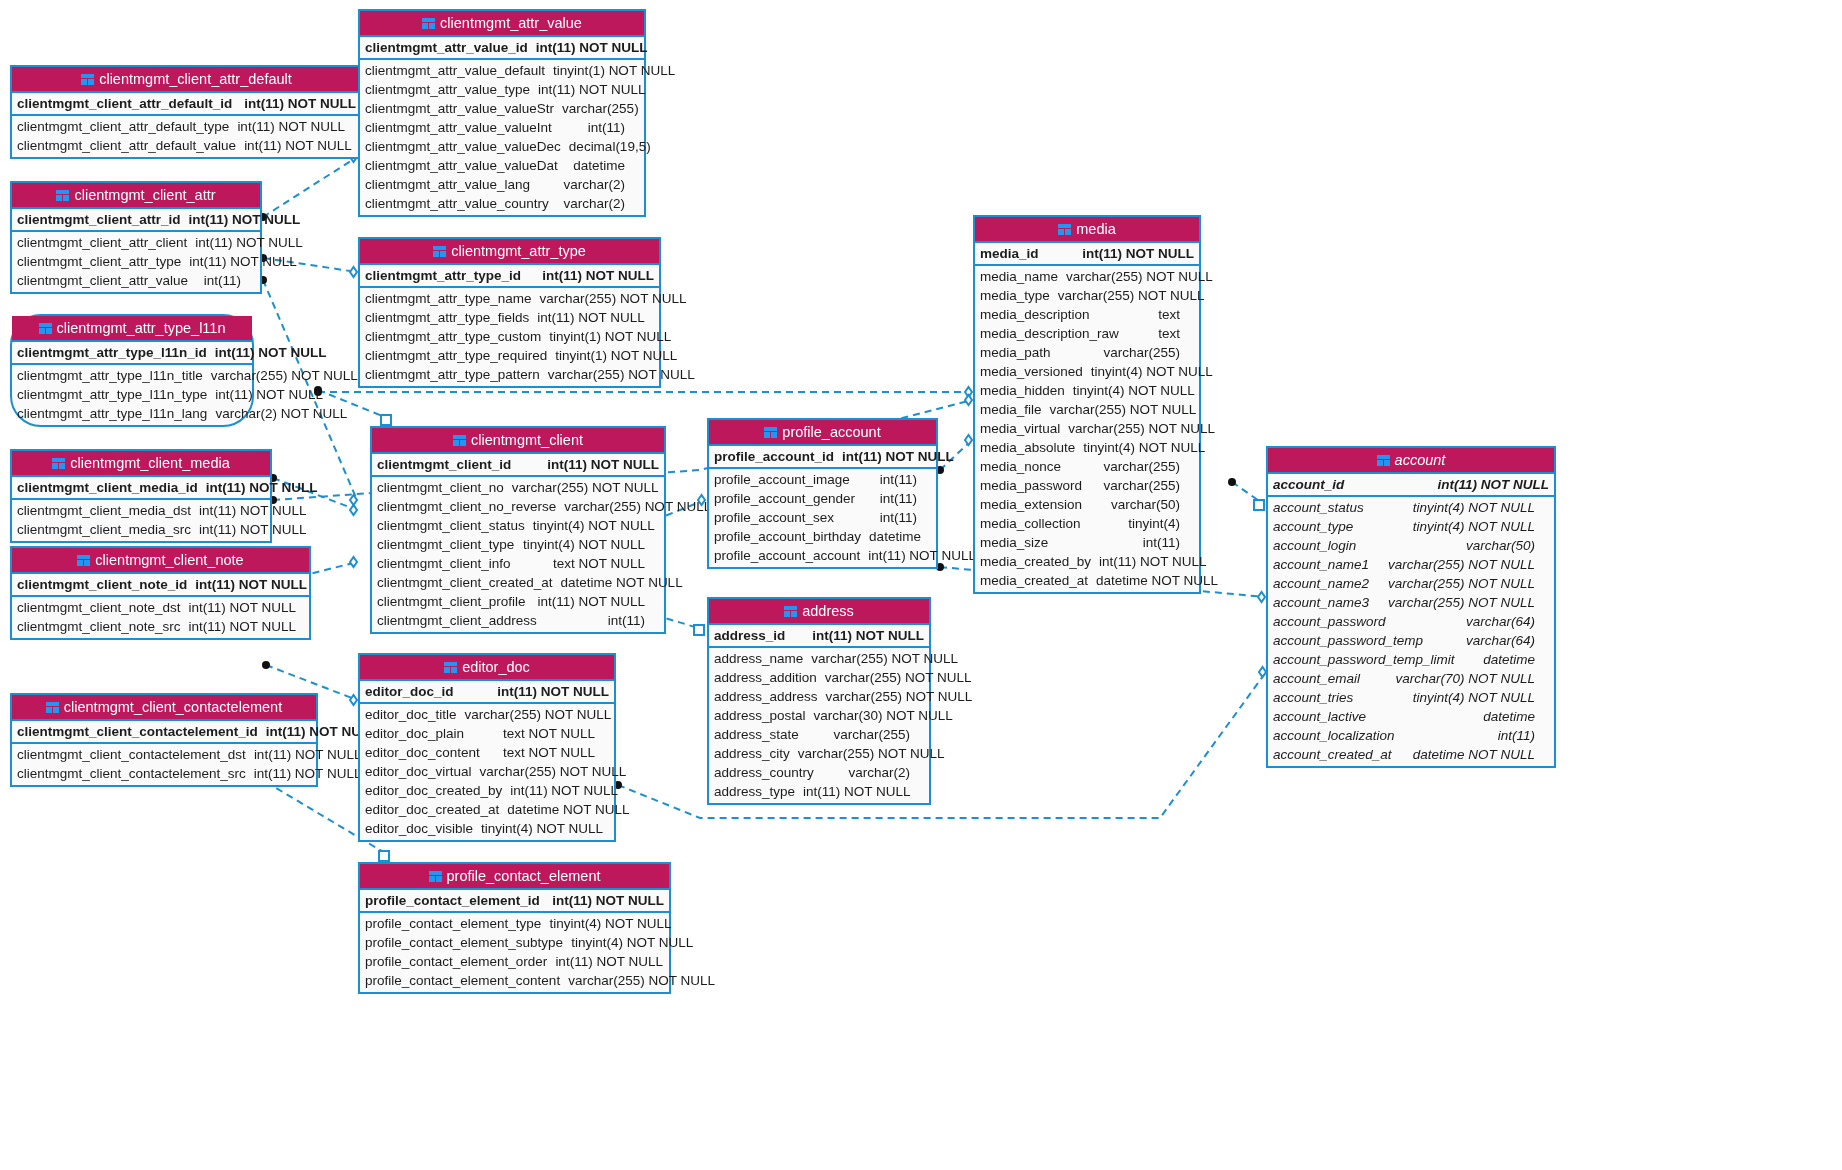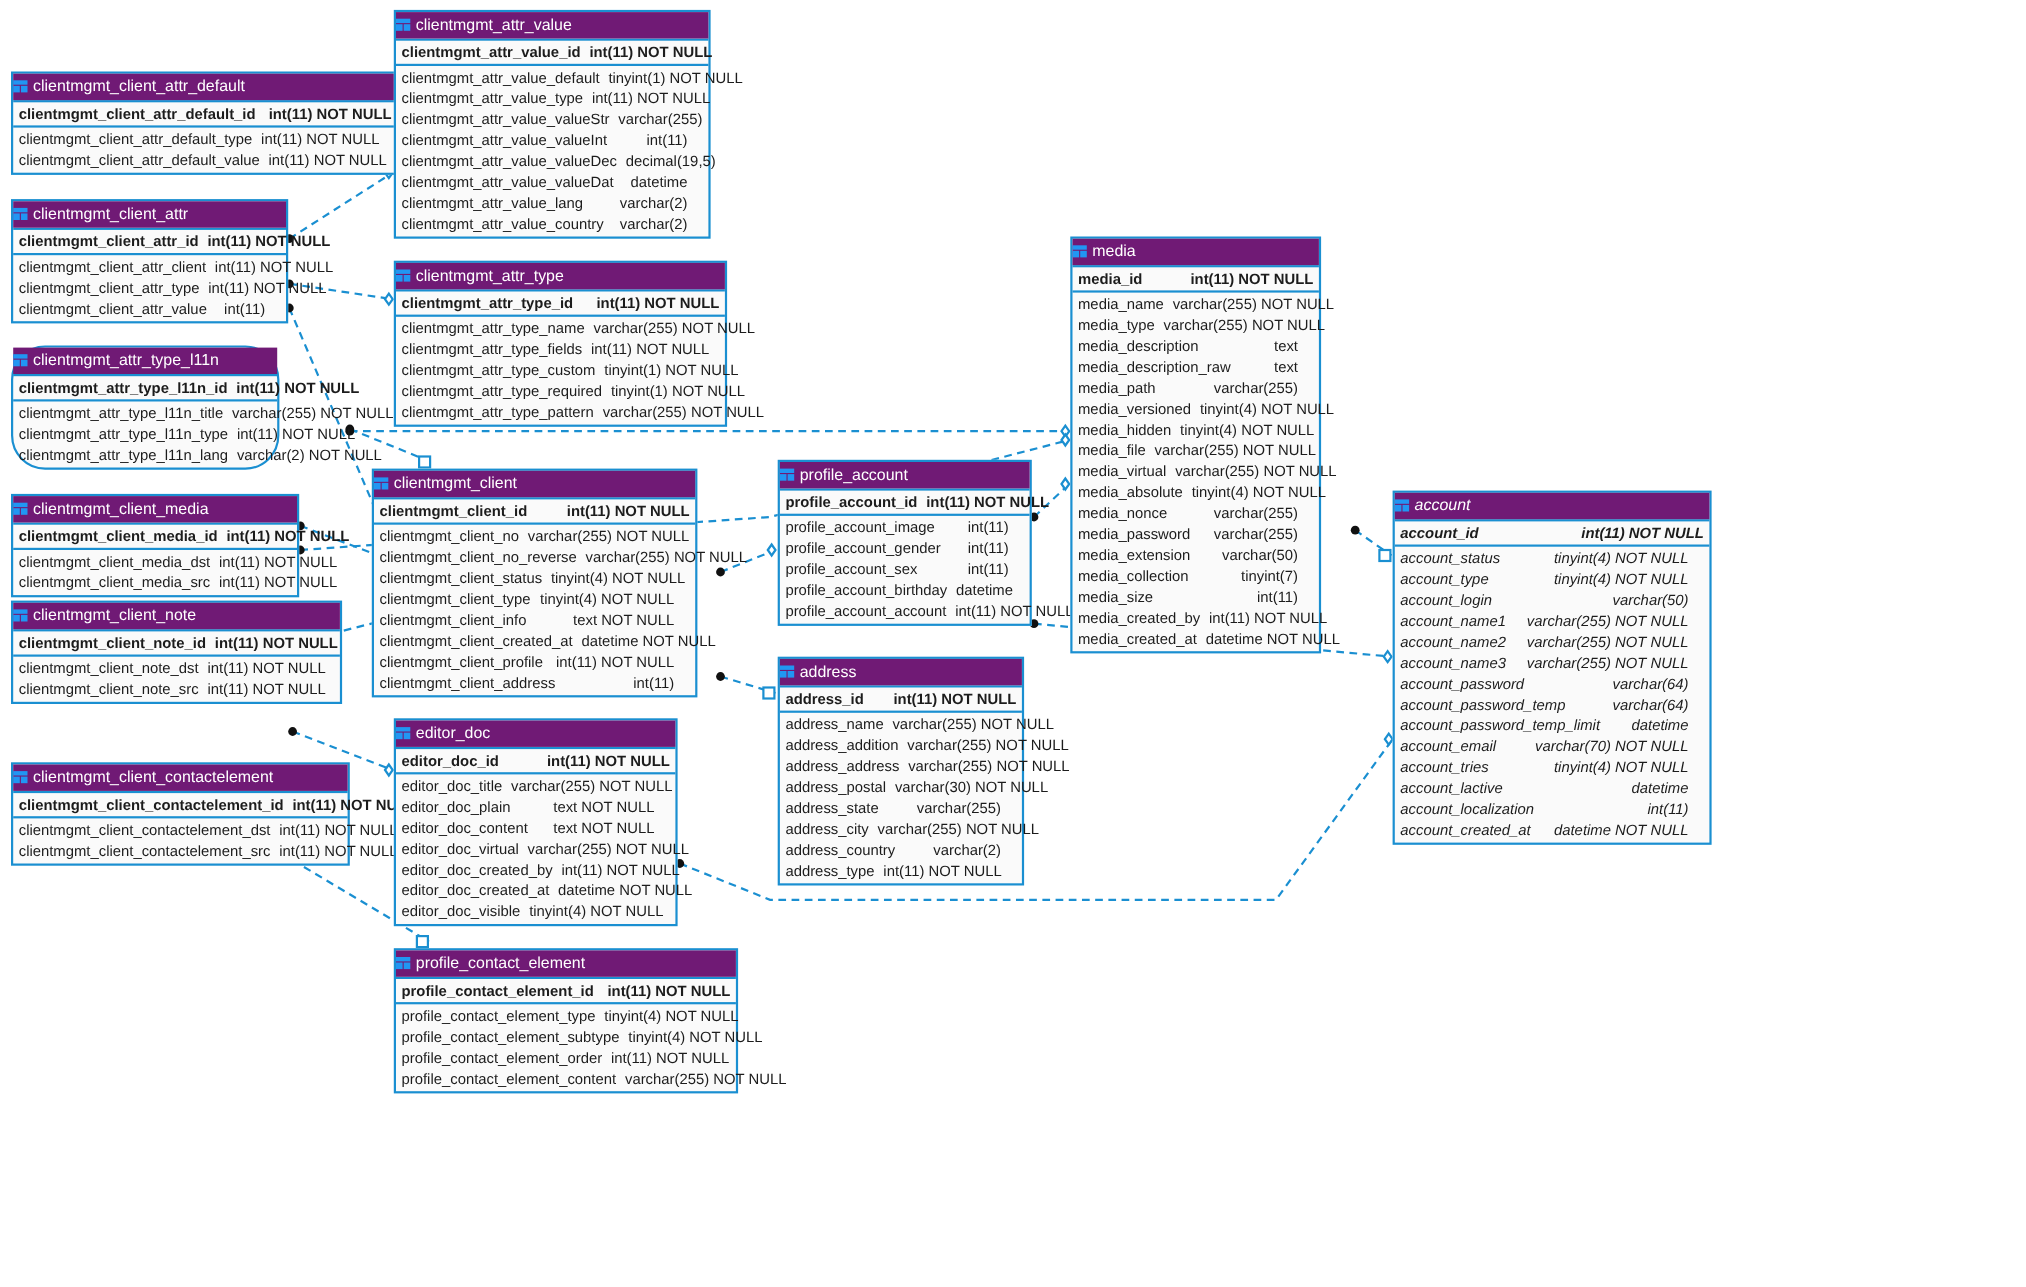--- a/index.html
+++ b/index.html
@@ -1,20 +1,20 @@
 <!DOCTYPE html>
 <html><head>
 <meta charset="utf-8">
 <style>
   html,body{margin:0;padding:0;background:#ffffff;}
   body{width:1842px;height:1170px;position:relative;font-family:"Liberation Sans",sans-serif;overflow:hidden;}
   #canvas{position:absolute;inset:0;width:1842px;height:1170px;}
   svg.links{position:absolute;left:0;top:0;width:1842px;height:1170px;pointer-events:none;}
   .entity{position:absolute;border:2px solid #1a8fd1;background:#fafafa;box-sizing:border-box;box-shadow:0 0 0 0 rgba(0,0,0,0);}
-  .ent-head{background:#701a75;color:#ffffff;height:24px;line-height:24px;text-align:left;font-size:14.5px;position:relative;}
+  .ent-head{background:#be185d;color:#ffffff;height:24px;line-height:24px;text-align:center;font-size:14.5px;position:relative;}
   .ent-head .tbl-icon{display:inline-block;width:13px;height:11px;vertical-align:-1px;margin-right:5px;position:relative;}
   .tbl-icon i{position:absolute;display:block;background:#2196f3;}
   .tbl-icon i.r1{left:0;top:0;width:13px;height:4px;}
   .tbl-icon i.r2{left:0;top:5px;width:6px;height:6px;}
   .tbl-icon i.r3{left:7px;top:5px;width:6px;height:6px;}
   .pkrow{border-top:2px solid #1a8fd1;border-bottom:2px solid #1a8fd1;}
   .row{display:flex;justify-content:space-between;align-items:center;font-size:13.5px;color:#1c1c1c;padding:0 5px;height:19px;line-height:19px;white-space:nowrap;}
   .row.pk{font-weight:bold;height:21px;line-height:21px;}
   .row .col{padding-right:8px;}
   .row .typ{color:#1c1c1c;text-align:right;}
@@ -306,21 +306,21 @@
           <div class="row">
             <span class="col">clientmgmt_attr_type_required</span>
             <span class="typ">tinyint(1) NOT NULL</span>
           </div>
           <div class="row">
             <span class="col">clientmgmt_attr_type_pattern</span>
             <span class="typ">varchar(255) NOT NULL</span>
           </div>
         </div>
       </div>
-      <div class="entity" style="left: 338px; top: 426px; width: 296px;">
+      <div class="entity" style="left: 370px; top: 426px; width: 296px;">
         <div class="ent-head"><span class="tbl-icon"><i class="r1"></i><i class="r2"></i><i class="r3"></i></span><span>clientmgmt_client</span></div>
         <div class="pkrow">
           <div class="row pk">
             <span class="col">clientmgmt_client_id</span>
             <span class="typ">int(11) NOT NULL</span>
           </div>
         </div>
         <div class="cols">
           <div class="row">
             <span class="col">clientmgmt_client_no</span>
@@ -552,21 +552,21 @@
           <div class="row">
             <span class="col">media_password</span>
             <span class="typ">varchar(255)</span>
           </div>
           <div class="row">
             <span class="col">media_extension</span>
             <span class="typ">varchar(50)</span>
           </div>
           <div class="row">
             <span class="col">media_collection</span>
-            <span class="typ">tinyint(7)</span>
+            <span class="typ">tinyint(4)</span>
           </div>
           <div class="row">
             <span class="col">media_size</span>
             <span class="typ">int(11)</span>
           </div>
           <div class="row">
             <span class="col">media_created_by</span>
             <span class="typ">int(11) NOT NULL</span>
           </div>
           <div class="row">

